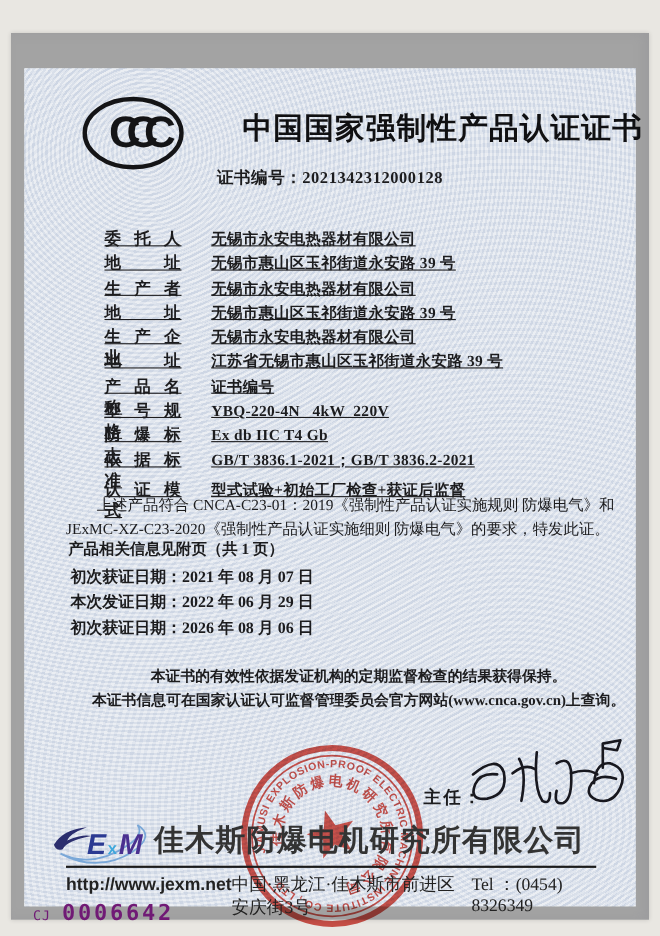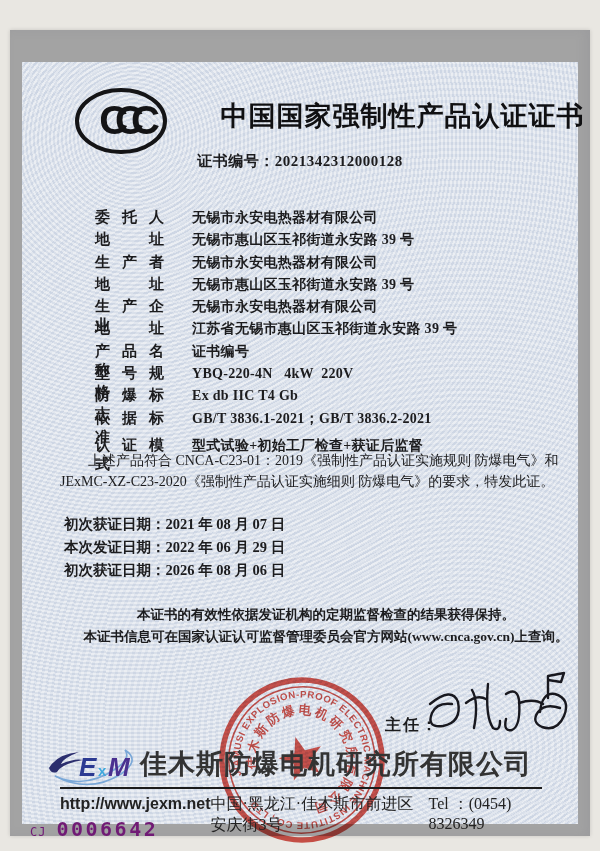--- a/index.html
+++ b/index.html
@@ -29,21 +29,21 @@
     position:absolute;left:168px;top:68px;width:385px;text-align:center;
     font-family:"Liberation Sans","DejaVu Sans",sans-serif;
     font-size:27px;font-weight:bold;letter-spacing:1px;color:#101012;padding-left:32px;
   }
   .cert-no{
     position:absolute;left:0;top:122px;width:580px;text-align:center;
     font-size:15px;font-weight:bold;letter-spacing:.5px;
   }
   
   .fields{position:absolute;left:85px;top:178px;width:470px;}
-  .frow{display:flex;height:22.3px;align-items:baseline;}
+  .frow{display:flex;height:22.3px;align-items:baseline;text-decoration:underline;}
   .frow.gap{margin-top:5px;}
   .flabel{
     width:70px;font-size:15px;font-weight:bold;
     text-align:justify;text-align-last:justify;letter-spacing:1px;flex-shrink:0;
   }
   .fvalue{margin-left:27px;font-size:14px;font-weight:bold;white-space:pre;letter-spacing:.3px;}
   
   .statement{position:absolute;left:50px;top:420px;width:500px;font-size:14px;font-weight:normal;line-height:21px;}
   .statement .l1{text-indent:2em;}
   .attach{position:absolute;left:52px;top:461px;font-size:14px;font-weight:bold;}
@@ -132,20 +132,21 @@
       <div class="flabel">认 证 模 式</div>
       <div class="fvalue">型式试验+初始工厂检查+获证后监督</div>
     </div>
   </div>
 
   <div class="statement">
     <div class="l1">上述产品符合 CNCA-C23-01：2019《强制性产品认证实施规则 防爆电气》和</div>
     <div class="l2">JExMC-XZ-C23-2020《强制性产品认证实施细则 防爆电气》的要求，特发此证。</div>
   </div>
 
+  <div class="attach">产品相关信息见附页（共 1 页）</div>
 
   <div class="dates">
     <div><span>初次获证日期：</span><span>2021 年 08 月 07 日</span></div>
     <div><span>本次发证日期：</span><span>2022 年 06 月 29 日</span></div>
     <div><span>初次获证日期：</span><span>2026 年 08 月 06 日</span></div>
   </div>
 
   <div class="validity">
     <div>本证书的有效性依据发证机构的定期监督检查的结果获得保持。</div>
     <div>本证书信息可在国家认证认可监督管理委员会官方网站(www.cnca.gov.cn)上查询。</div>

